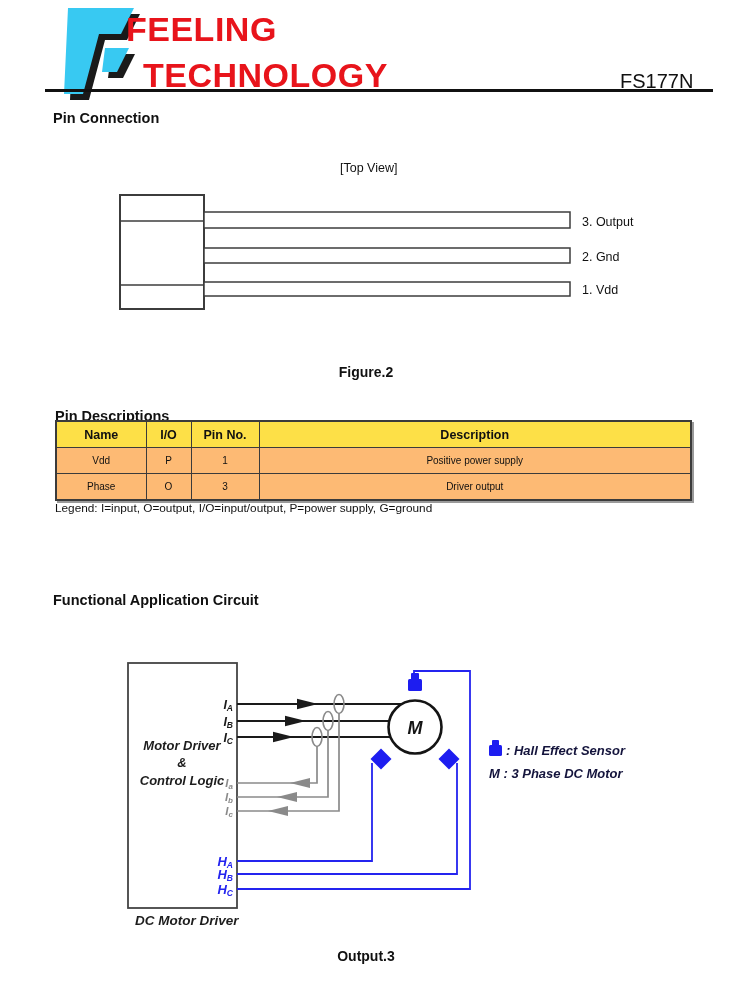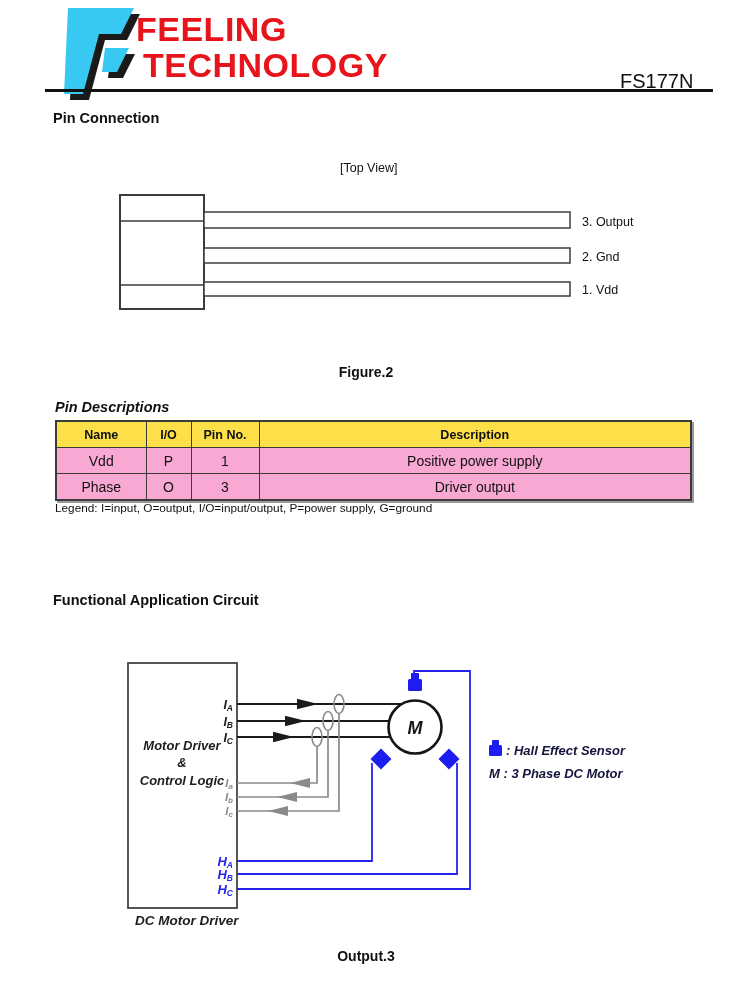--- a/index.html
+++ b/index.html
@@ -16,49 +16,49 @@
   #rule{left:45px;top:89px;width:668px;height:2.5px;background:#111;}
   table.pins{
     border-collapse:collapse;table-layout:fixed;width:637px;
     border:2px solid #3b3b3b;box-shadow:2px 2px 0 #9a9a9a;background:#fff;
   }
   table.pins th{
     background:#fde047;font-size:12.5px;font-weight:bold;height:25px;
     border:1.2px solid #3b3b3b;text-align:center;padding:0;
   }
   table.pins td{
-    font-size:14px;height:25px;border:1.2px solid #3b3b3b;text-align:center;padding:0;background:#f9a8d4;
+    font-size:10px;height:25px;border:1.2px solid #3b3b3b;text-align:center;padding:0;background:#fdba74;
   }
   #tbl-legend{font-size:11.8px;color:#111;}
   svg text{font-family:"Liberation Sans","DejaVu Sans",sans-serif;}
 </style>
 </head>
 <body>
 
 <div id="page">
 
   <svg class="abs" style="left:50px;top:2px;" width="100" height="100" viewBox="50 2 100 100">
     <g transform="translate(6,6)" fill="#1a1a1a">
       <polygon points="68,8 134,8 121,34 99,34 83,94 64,94"></polygon>
       <polygon points="105,48 129,48 117,72 102,72"></polygon>
     </g>
     <g fill="#38c9f2">
       <polygon points="68,8 134,8 121,34 99,34 83,94 64,94"></polygon>
       <polygon points="105,48 129,48 117,72 102,72"></polygon>
     </g>
   </svg>
-  <div class="abs brand" style="left:136px;top:10px;text-align:center;">FEELING</div>
-  <div class="abs brand" style="left:143px;top:46px;">TECHNOLOGY</div>
+  <div class="abs brand" style="left:126px;top:10px;text-align:center;">FEELING</div>
+  <div class="abs brand" style="left:143px;top:56px;">TECHNOLOGY</div>
   <div class="abs" id="partnum" style="left:620px;top:70px;">FS177N</div>
   <div class="abs" id="rule"></div>
 
   <div class="abs h-sec" style="left:53px;top:110px;">Pin Connection</div>
   <div class="abs topview" style="left:340px;top:161px;">[Top View]</div>
   <div class="abs fig-caption" style="left:0;top:364px;">Figure.2</div>
-  <div class="abs h-sec" style="left:55px;top:399px;font-style:italic;">Pin Descriptions</div>
+  <div class="abs h-sec" style="left:55px;top:408px;">Pin Descriptions</div>
   <div class="abs h-sec" style="left:53px;top:592px;">Functional Application Circuit</div>
   <div class="abs fig-caption" style="left:0;top:948px;">Output.3</div>
 
   <svg class="abs" style="left:0;top:150px;" width="750" height="200" viewBox="0 150 750 200">
     <rect x="120" y="195" width="84" height="114" fill="#ffffff" stroke="#3c3c3c" stroke-width="2"></rect>
     <line x1="120" y1="221" x2="204" y2="221" stroke="#3c3c3c" stroke-width="1.5"></line>
     <line x1="120" y1="285" x2="204" y2="285" stroke="#3c3c3c" stroke-width="1.5"></line>
     <rect x="204" y="212" width="366" height="16" fill="#ffffff" stroke="#3c3c3c" stroke-width="1.5"></rect>
     <rect x="204" y="248" width="366" height="15" fill="#ffffff" stroke="#3c3c3c" stroke-width="1.5"></rect>
     <rect x="204" y="282" width="366" height="14" fill="#ffffff" stroke="#3c3c3c" stroke-width="1.5"></rect>

